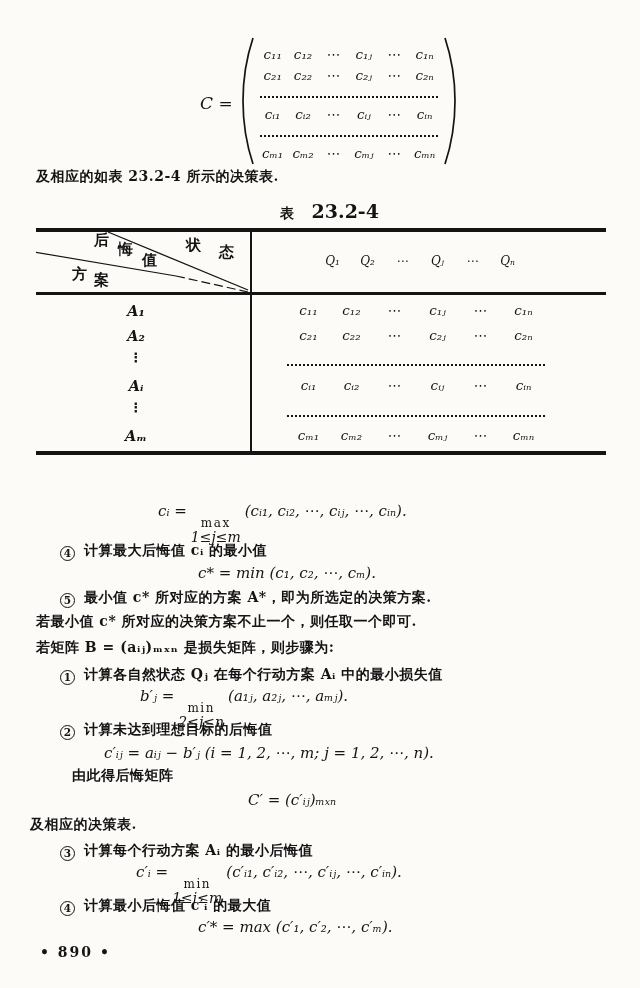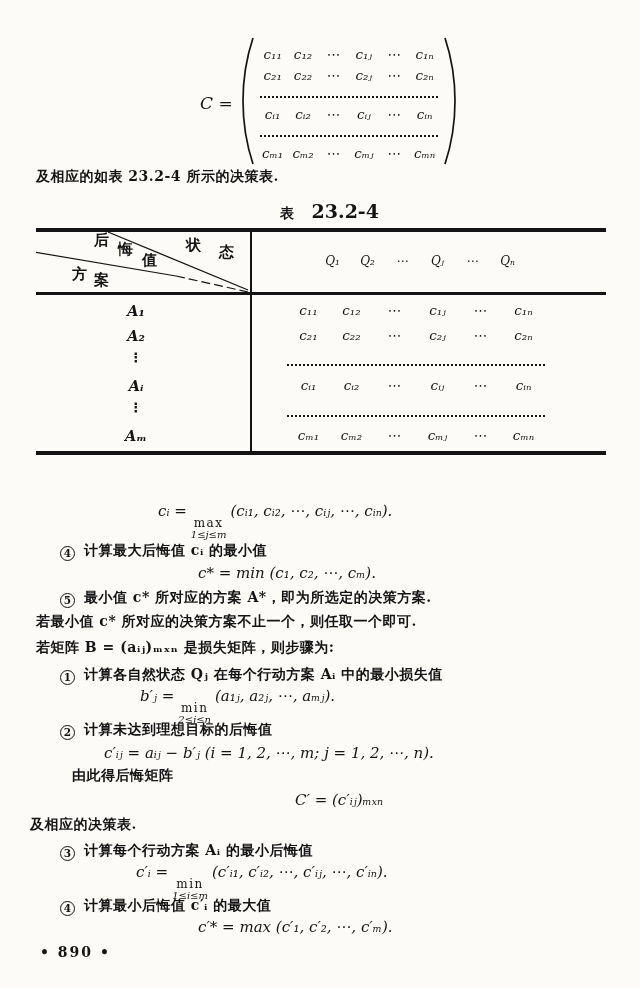--- a/index.html
+++ b/index.html
@@ -19,21 +19,21 @@
     border:1.4px solid #141414; border-radius:50%;
     align-items:center; justify-content:center;
     font-size:10.5px; font-weight:bold; font-style:normal;
     margin-right:9px; vertical-align:-2px; letter-spacing:0;
   }
 
   
   .stack { display:inline-flex; flex-direction:column; align-items:center;
            vertical-align:-11px; line-height:1; margin:0 4px; }
   .stack .op  { font-style:normal; font-size:12px; letter-spacing:1.5px; }
-  .stack .lim { font-size:10px; font-style:italic; margin-top:1px; letter-spacing:0; }
+  .stack .lim { font-size:14px; font-style:italic; margin-top:1px; letter-spacing:0; }
 
   
   .matrix { display:flex; align-items:center; }
   .m-lhs  { font-style:italic; font-size:17px; margin-right:7px; }
   .m-body { display:flex; flex-direction:column; justify-content:center;
             padding:3px 5px; gap:2px; }
   .m-row  { display:flex; width:178px; justify-content:space-between;
             height:19px; align-items:center; }
   .mc     { font-style:italic; font-size:13.5px; min-width:26px; text-align:center; }
   .m-dots { width:178px; height:10px; border-bottom:2px dotted #141414; margin-bottom:4px; }
@@ -218,21 +218,21 @@
         <span class="lim">2≤j≤n</span>
       </span><span>(a₁ⱼ, a₂ⱼ, ⋯, aₘⱼ).</span>
   </div>
 
   <div class="abs" style="left:60px; top:719px;">
     <span class="circ">2</span><span class="cn">计算未达到理想目标的后悔值</span>
   </div>
   <div class="abs math" style="left:104px; top:744px;">c′ᵢⱼ = aᵢⱼ − b′ⱼ (i = 1, 2, ⋯, m;  j = 1, 2, ⋯, n).</div>
 
   <div class="abs cn" style="left:30px; top:767px;padding-left:42px;">由此得后悔矩阵</div>
-  <div class="abs math" style="left:248px; top:791px;margin-left:47px;">C′ = (c′ᵢⱼ)ₘₓₙ</div>
+  <div class="abs math" style="left:248px; top:791px;">C′ = (c′ᵢⱼ)ₘₓₙ</div>
   <div class="abs cn" style="left:30px; top:816px;">及相应的决策表.</div>
 
   <div class="abs" style="left:60px; top:840px;">
     <span class="circ">3</span><span class="cn">计算每个行动方案 Aᵢ 的最小后悔值</span>
   </div>
   <div class="abs math" style="left:136px; top:863px;">
     <span>c′ᵢ =</span><span class="stack">
         <span class="op">min</span>
         <span class="lim">1≤i≤m</span>
       </span><span>(c′ᵢ₁, c′ᵢ₂, ⋯, c′ᵢⱼ, ⋯, c′ᵢₙ).</span>

